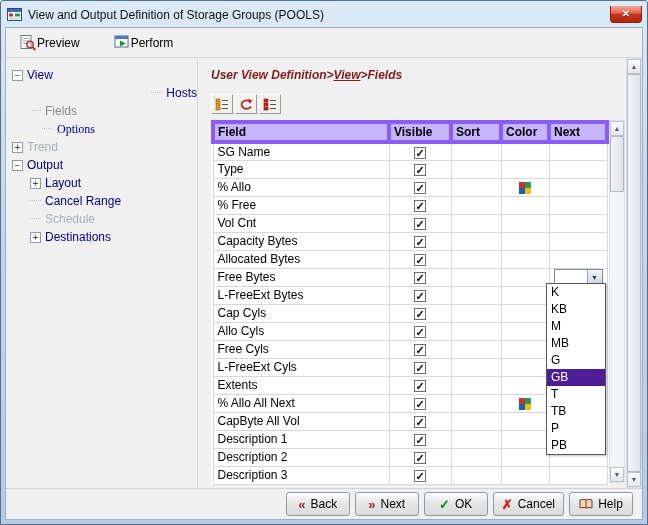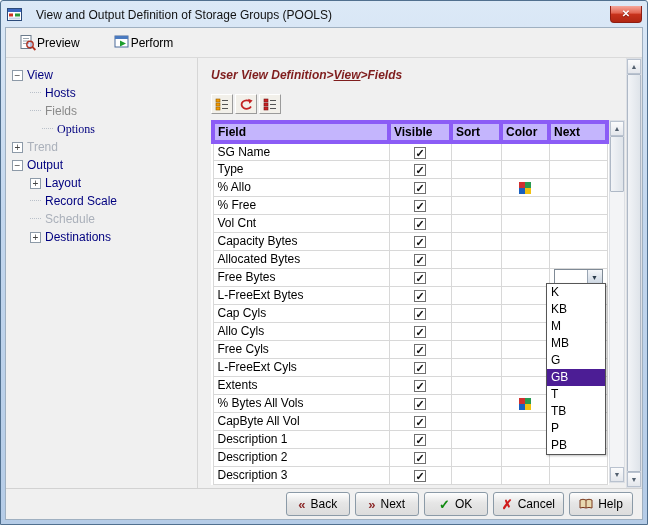--- a/index.html
+++ b/index.html
@@ -1,18 +1,18 @@
 <!DOCTYPE html>
 <html><head>
 <meta charset="utf-8">
 <style>
   html,body{margin:0;padding:0}
   body{font-family:"Liberation Sans",sans-serif}
   .window{position:relative;width:648px;height:525px;box-sizing:border-box;border:1px solid #51708f;border-radius:3px 3px 0 0;background:linear-gradient(180deg,#dce9f7 0%,#c3d7ee 40%,#b5cce7 100%);overflow:hidden}
-  .titlebar{position:absolute;left:6px;top:4px;right:5px;height:19px;display:flex;align-items:center;gap:14px}
+  .titlebar{position:absolute;left:6px;top:4px;right:5px;height:19px;display:flex;align-items:center;gap:6px}
   .title{font-size:12px;color:#111;white-space:nowrap}
   .close-btn{margin-left:auto;width:32px;height:17px;box-sizing:border-box;border:1px solid #8e1d12;border-top:none;border-radius:0 0 4px 4px;background:linear-gradient(180deg,#f5a79b 0%,#e2634f 45%,#c8321c 50%,#b12713 100%);color:#fff;font-size:10px;line-height:14px;text-align:center;font-weight:bold;text-shadow:0 1px 1px #7a140b;padding:0;cursor:default}
   .body{position:absolute;left:4px;top:26px;right:4px;bottom:4px;background:#f0f0f0;border:1px solid #9fb0c1;box-sizing:border-box}
   .toolbar{position:absolute;left:0;top:0;right:0;height:30px;display:flex;align-items:center;gap:26px;padding-left:10px;border-bottom:1px solid #dadada;box-sizing:border-box}
   .tool-btn{display:flex;align-items:center;gap:0;font-size:12px;color:#000;background:transparent;border:none;padding:2px 4px;font-family:inherit}
   .main{position:absolute;left:0;top:30px;right:0;bottom:31px;display:flex}
   .tree-panel{width:192px;box-sizing:border-box;padding-top:8px;border-right:1px solid #d6d6d6;overflow:hidden}
   .tree-row{position:relative;height:18px;display:flex;align-items:center;gap:4px;font-size:12px;box-sizing:border-box}
   .expander{flex:0 0 11px;width:11px;height:11px;box-sizing:border-box;border:1px solid #8d9aa8;background:#fff;font-size:10px;line-height:9px;text-align:center;color:#444}
   .ex-spacer{flex:0 0 11px;height:1px;border-top:1px dotted #b9c0c9}
@@ -98,21 +98,21 @@
         <span>Perform</span>
       </button>
     </div>
 
     <div class="main">
       <div class="tree-panel">
           <div class="tree-row lvl0" style="padding-left: 6px;">
             <span class="expander">−</span>
             <span class="tree-label normal">View</span>
           </div>
-          <div class="tree-row lvl1" style="padding-left: 24px;">
+          <div class="tree-row lvl1" style="padding-left: 24px; justify-content: flex-end;">
             <span class="ex-spacer"></span>
             <span class="tree-label normal">Hosts</span>
           </div>
           <div class="tree-row lvl1" style="padding-left: 24px;">
             <span class="ex-spacer"></span>
             <span class="tree-label current">Fields</span>
           </div>
           <div class="tree-row lvl1" style="padding-left: 36px; font-family: Liberation Serif, serif;">
             <span class="ex-spacer"></span>
             <span class="tree-label normal">Options</span>
@@ -124,21 +124,21 @@
           <div class="tree-row lvl0" style="padding-left: 6px;">
             <span class="expander">−</span>
             <span class="tree-label normal">Output</span>
           </div>
           <div class="tree-row lvl1" style="padding-left: 24px;">
             <span class="expander">+</span>
             <span class="tree-label normal">Layout</span>
           </div>
           <div class="tree-row lvl1" style="padding-left: 24px;">
             <span class="ex-spacer"></span>
-            <span class="tree-label normal">Record Scale</span>
+            <span class="tree-label normal">Cancel Range</span>
           </div>
           <div class="tree-row lvl1" style="padding-left: 24px;">
             <span class="ex-spacer"></span>
             <span class="tree-label disabled">Schedule</span>
           </div>
           <div class="tree-row lvl1" style="padding-left: 24px;">
             <span class="expander">+</span>
             <span class="tree-label normal">Destinations</span>
           </div>
         </div>
@@ -302,21 +302,21 @@
                   <td class="c-scale"></td>
                 </tr>
                 <tr>
                   <td class="c-field">Extents</td>
                   <td class="c-center"><span class="cb">✓</span></td>
                   <td class="c-center"></td>
                   <td class="c-center"></td>
                   <td class="c-scale"></td>
                 </tr>
                 <tr>
-                  <td class="c-field">% Bytes All Vols</td>
+                  <td class="c-field">% Allo All Next</td>
                   <td class="c-center"><span class="cb">✓</span></td>
                   <td class="c-center"></td>
                   <td class="c-center"><span class="color-ic"><svg width="12" height="12" viewBox="0 0 12 12">
                         <rect x="0" y="0" width="6" height="6" fill="#d03030"></rect>
                         <rect x="6" y="0" width="6" height="6" fill="#2a9a50"></rect>
                         <rect x="0" y="6" width="6" height="6" fill="#1860c0"></rect>
                         <rect x="6" y="6" width="6" height="6" fill="#f0c010"></rect>
                       </svg></span></td>
                   <td class="c-scale"></td>
                 </tr>

